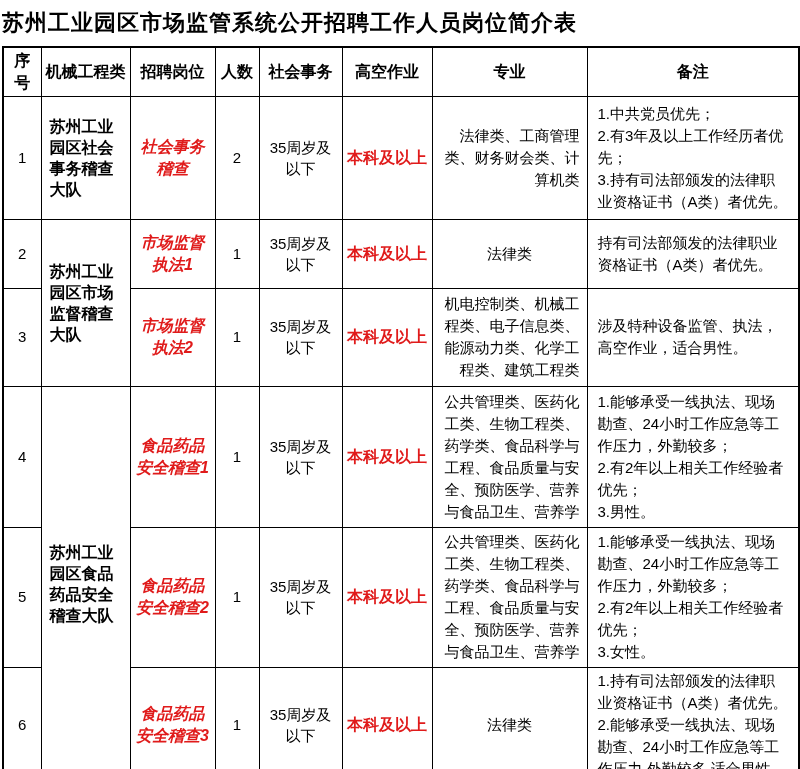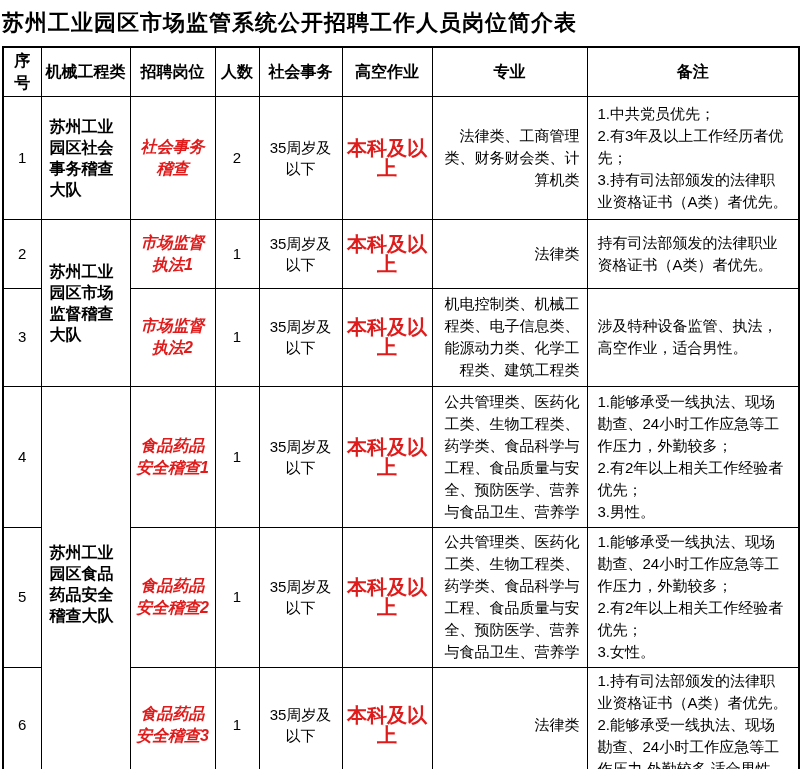--- a/index.html
+++ b/index.html
@@ -29,25 +29,25 @@
   td.no,td.num{font-size:15px;}
   td.unit{
     font-weight:bold;font-size:16px;line-height:21px;
     padding:0 8px;text-align:left;
   }
   td.pos{
     font-weight:bold;font-size:16px;line-height:22px;
     color:var(--red,#e01b1b);white-space:pre-line;padding:12px 2px;font-style:italic;
   }
   td.age{white-space:pre-line;line-height:21px;}
-  td.edu{font-weight:bold;font-size:20px;color:var(--red,#e01b1b);}
+  td.edu{font-weight:bold;font-size:16px;color:var(--red,#e01b1b);}
   td.major{
     text-align:right;line-height:22px;padding:2px 7px;
   }
-  td.major.center{text-align:right;}
+  td.major.center{text-align:center;}
   td.remarks{
     text-align:left;line-height:22px;padding:2px 10px;
     white-space:pre-line;
   }
 </style>
 </head>
 <body>
 
 <div class="sheet">
   <div class="doc-title">苏州工业园区市场监管系统公开招聘工作人员岗位简介表</div>

